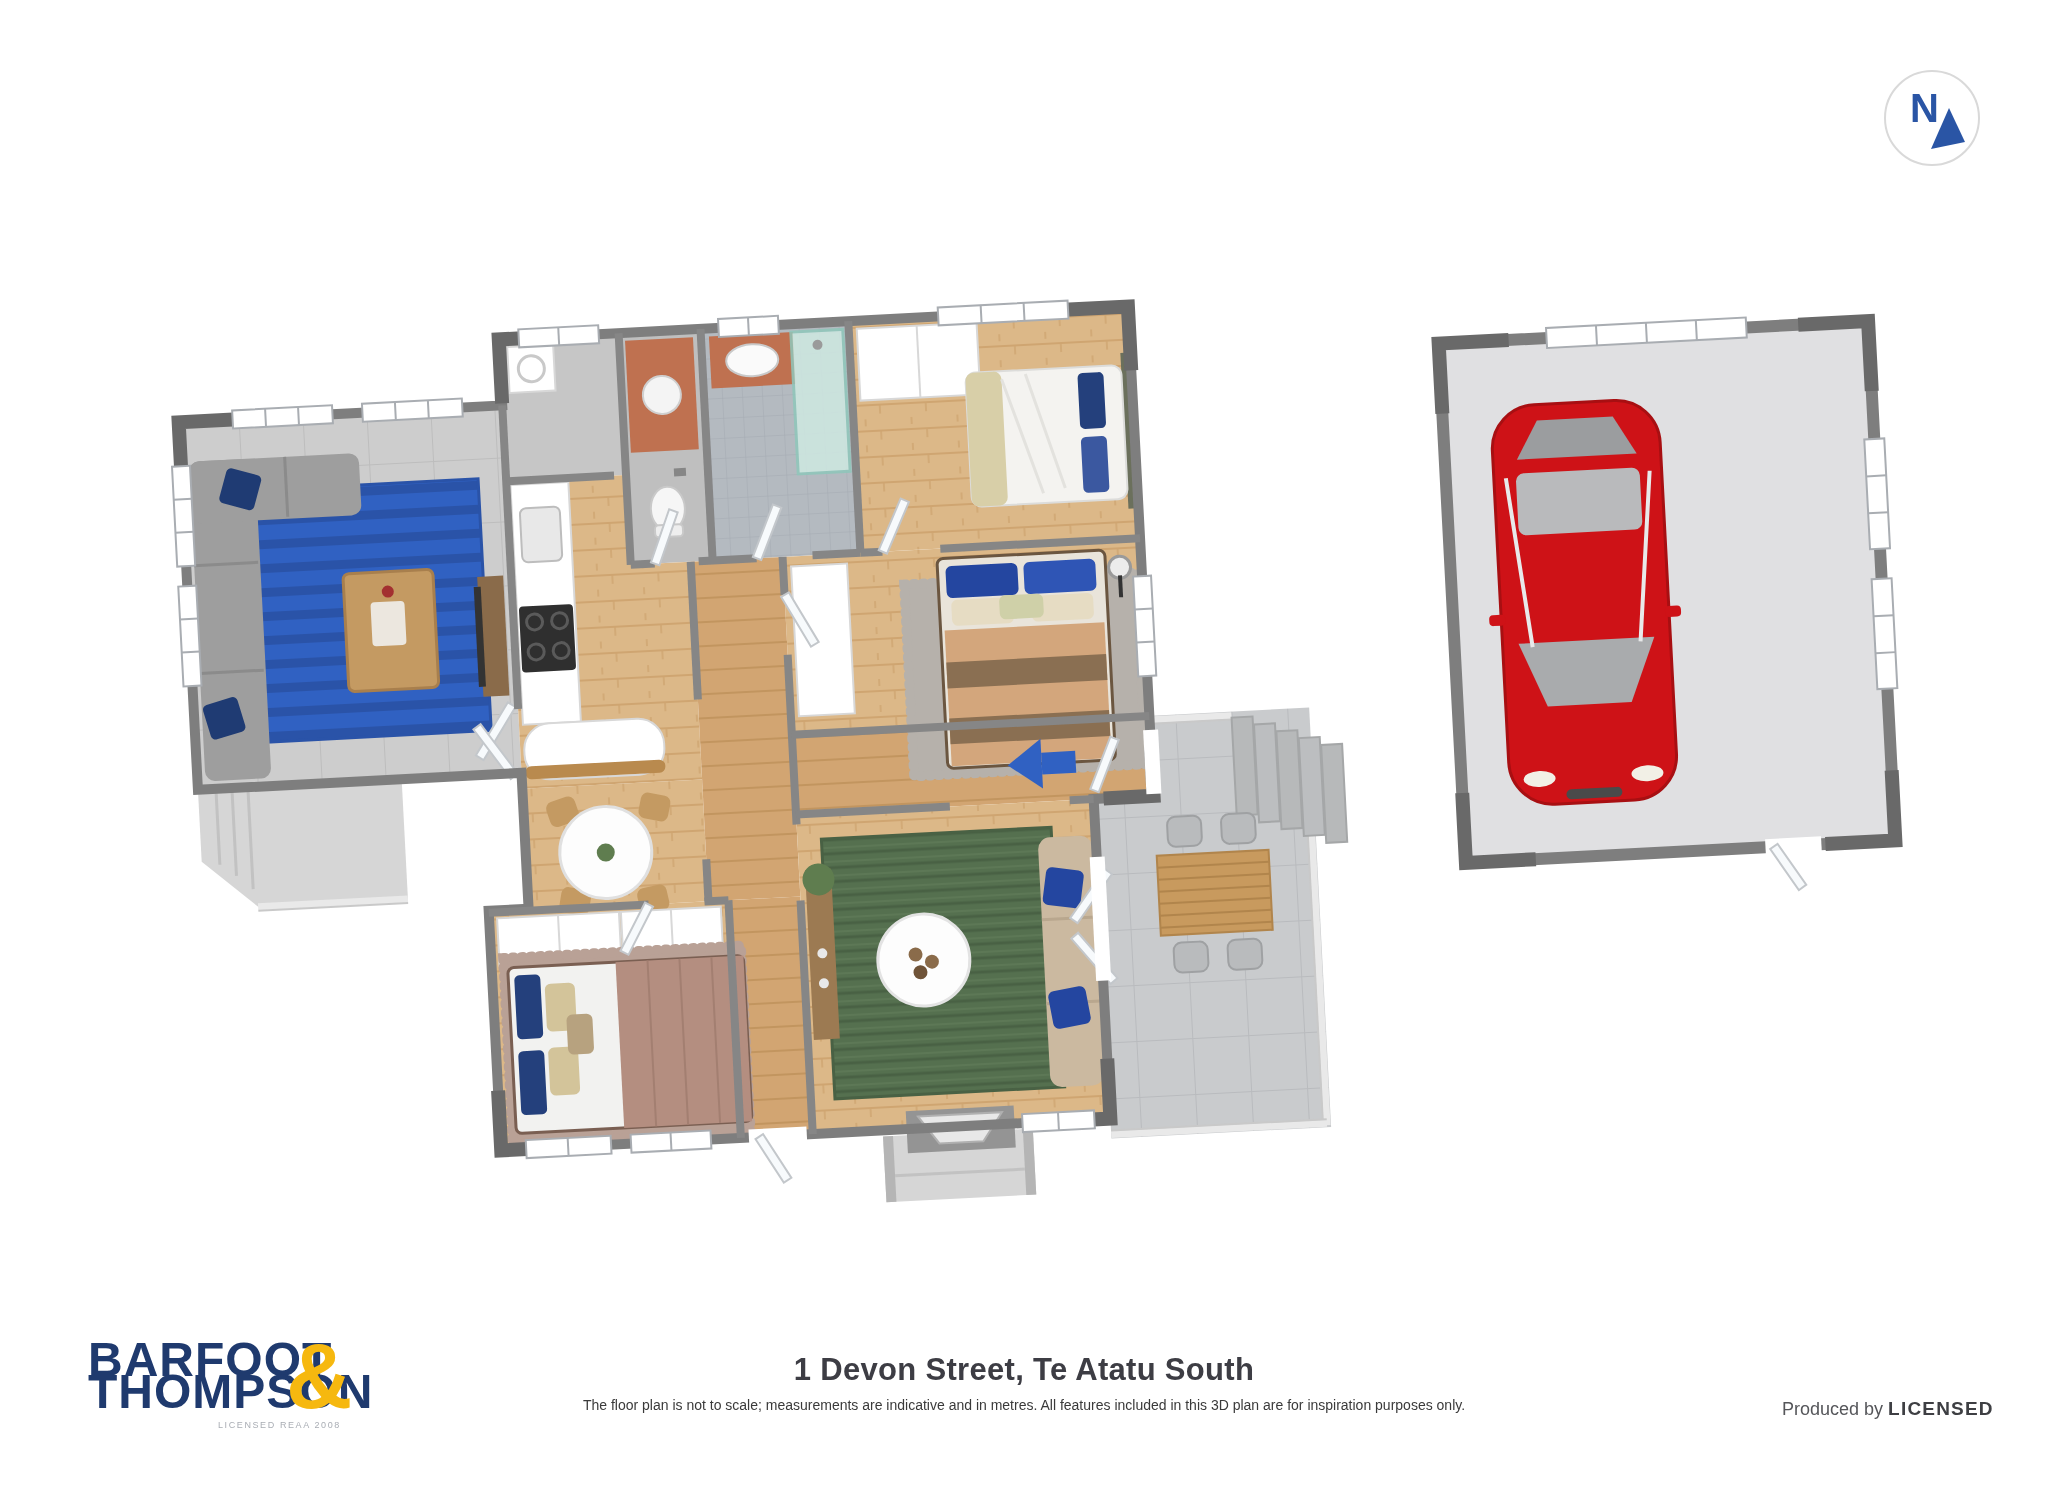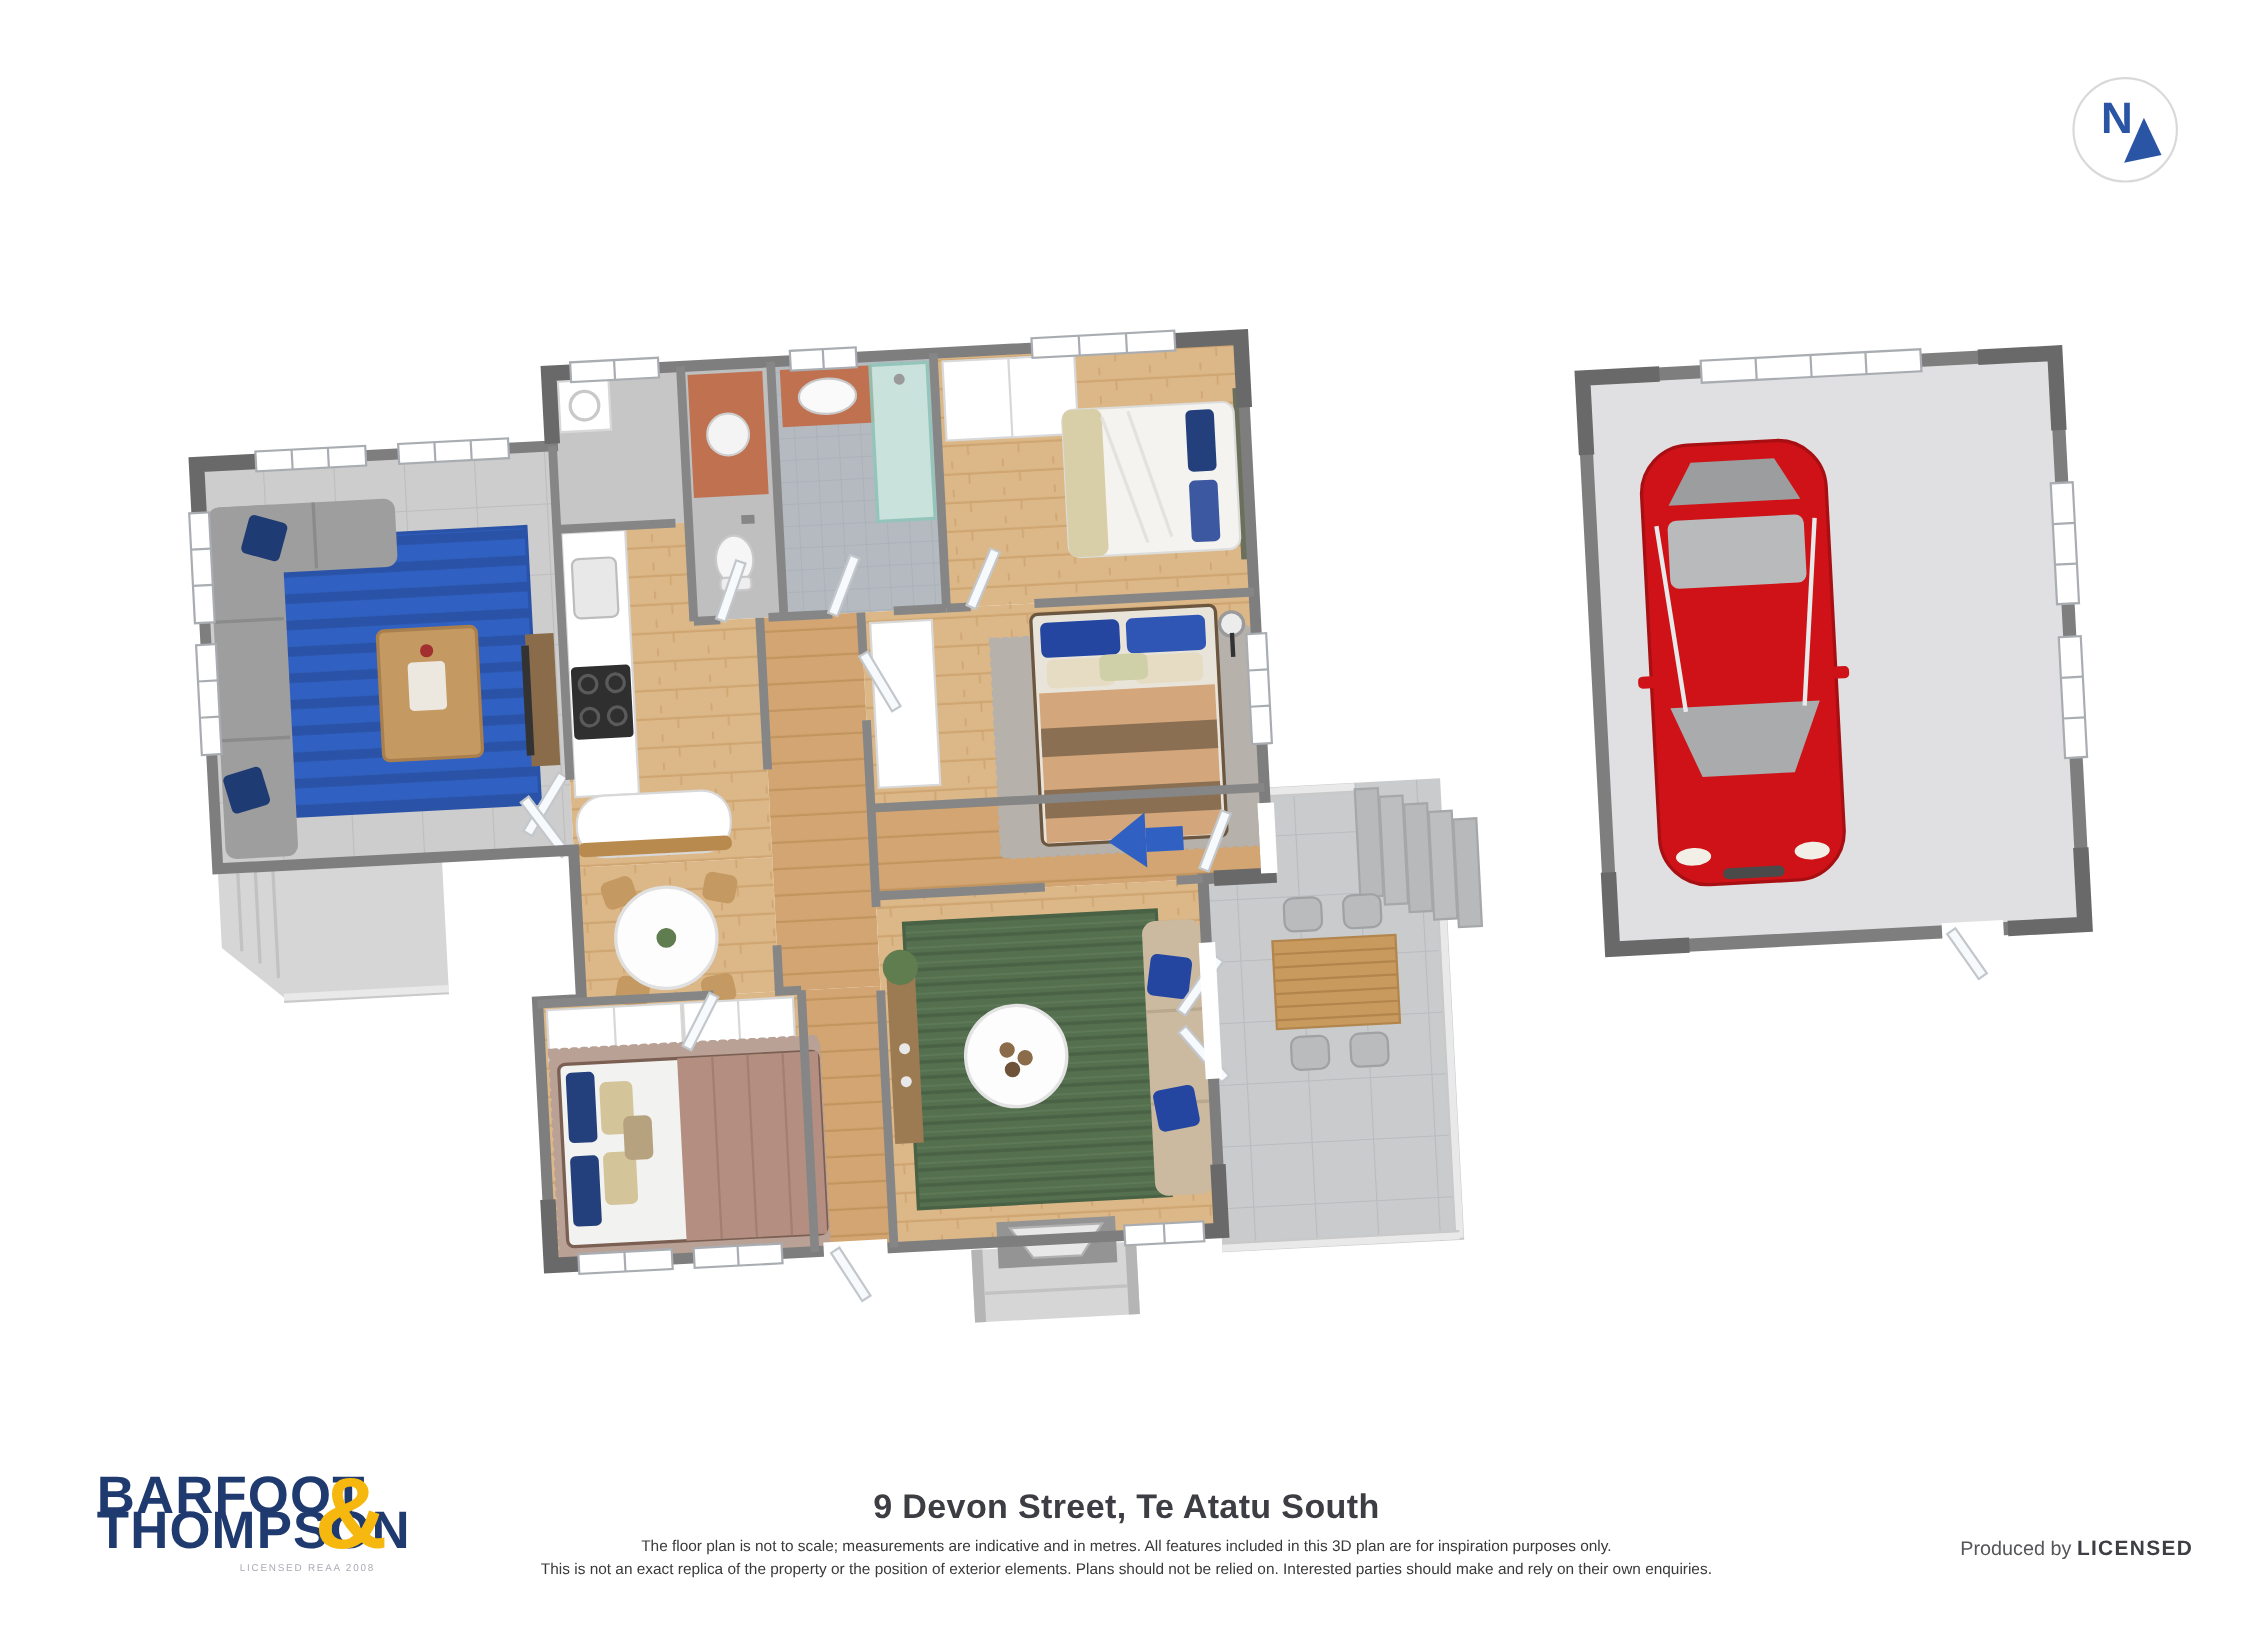--- a/index.html
+++ b/index.html
@@ -399,24 +399,23 @@
   <div class="footer-logo">
     <div class="logo-lines">
       <div>BARFOOT</div>
       <div>THOMPSON</div>
     </div>
     <div class="logo-amp">&amp;</div>
     <div class="logo-sub">LICENSED REAA 2008</div>
   </div>
 
   <div class="footer-center">
-    <div class="footer-title">9 Devon Street, Te Atatu South</div>
+    <div class="footer-title">1 Devon Street, Te Atatu South</div>
     <div class="footer-disclaimer">
       <span class="line">The floor plan is not to scale; measurements are indicative and in metres. All features included in this 3D plan are for inspiration purposes only.</span>
-      <span class="line">This is not an exact replica of the property or the position of exterior elements. Plans should not be relied on. Interested parties should make and rely on their own enquiries.</span>
     </div>
   </div>
 
   <div class="produced">
     <span>Produced by</span>
     <b>LICENSED</b>
   </div>
 
 </div>
 

